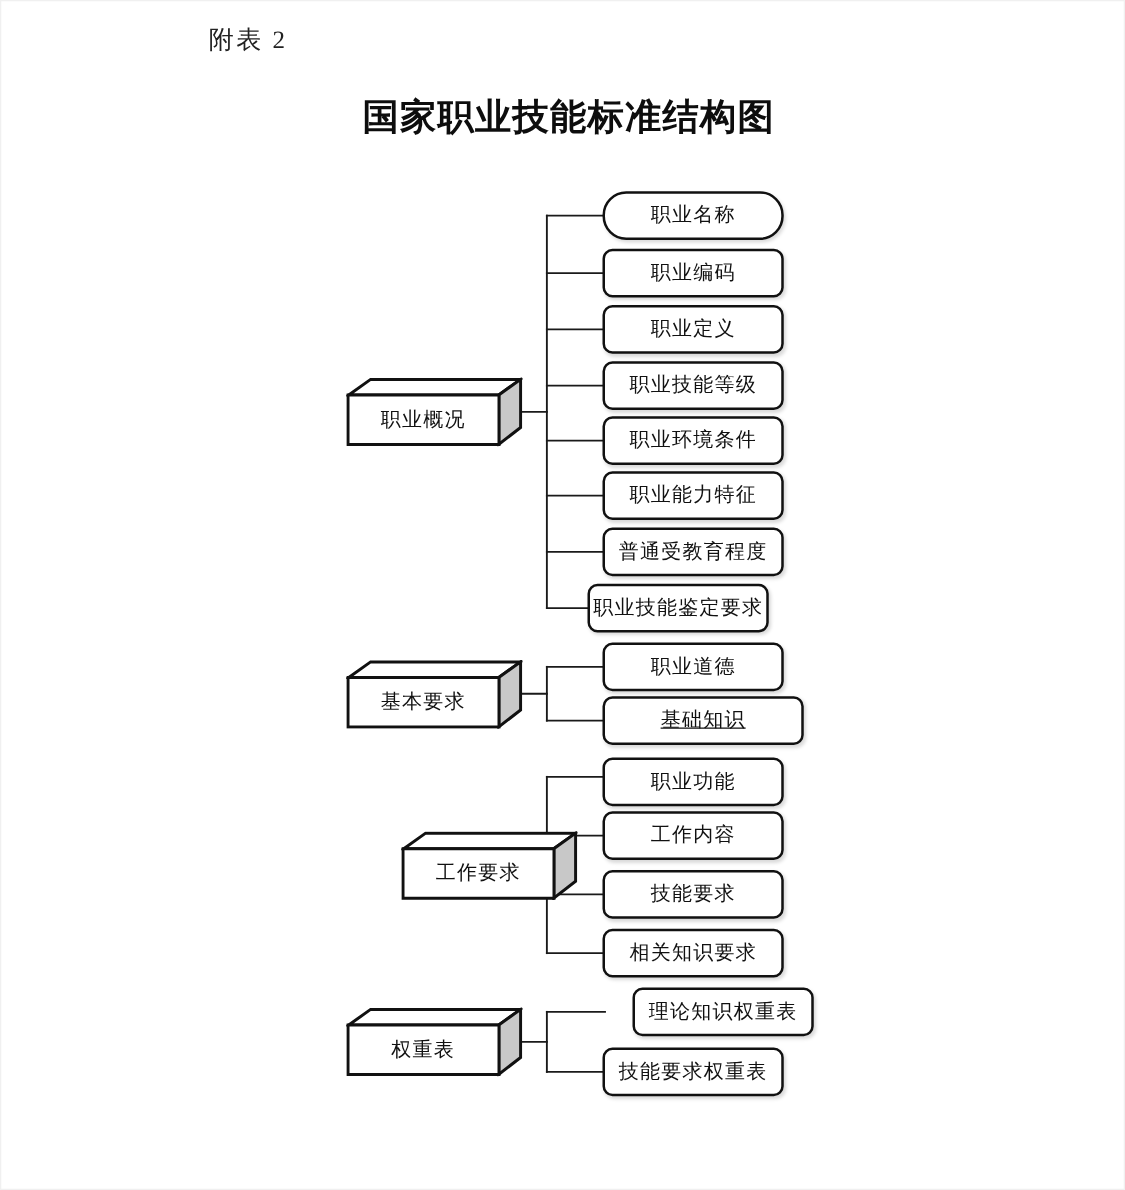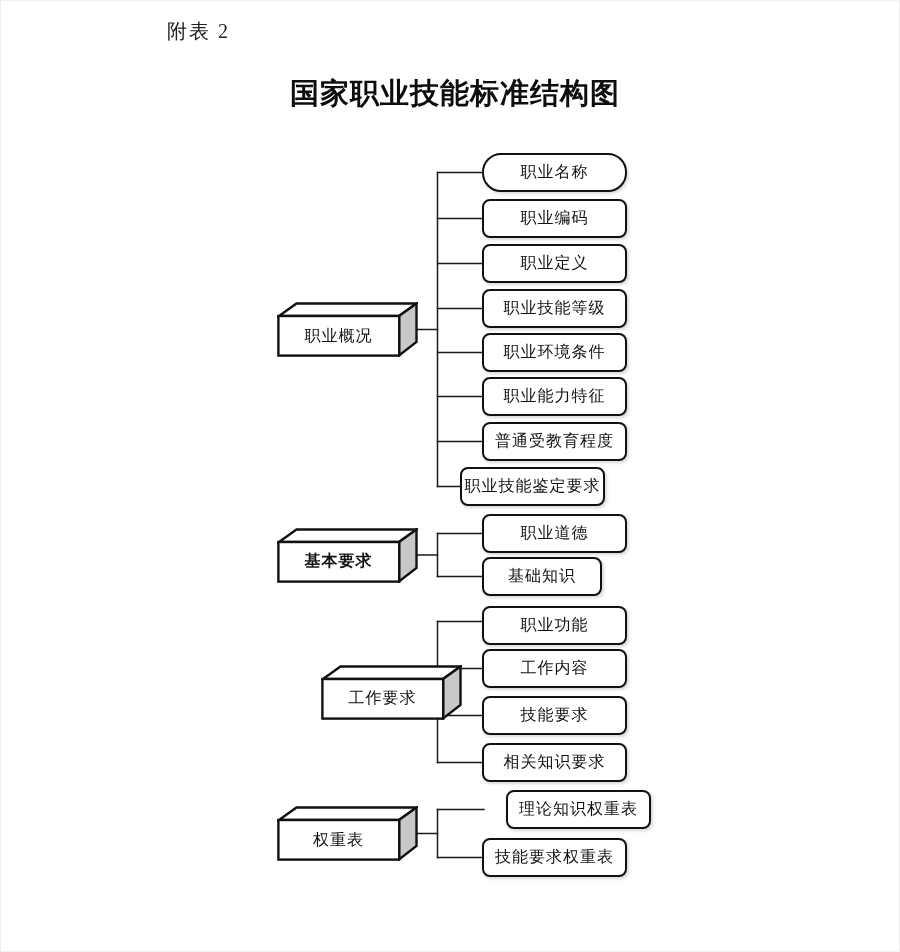--- a/index.html
+++ b/index.html
@@ -90,32 +90,32 @@
         <line x1="437.5" y1="809.5" x2="437.5" y2="857.5" stroke="#1a1a1a" stroke-width="1.5" stroke-linecap="square"></line>
         <line x1="413" y1="833.5" x2="437.5" y2="833.5" stroke="#1a1a1a" stroke-width="1.5" stroke-linecap="square"></line>
       </svg>
   <div class="leaf" style="left: 482px; top: 153px; width: 145px; height: 39px; border-radius: 19px;">职业名称</div>
       <div class="leaf" style="left: 482px; top: 199px; width: 145px; height: 39px;">职业编码</div>
       <div class="leaf" style="left: 482px; top: 244px; width: 145px; height: 39px;">职业定义</div>
       <div class="leaf" style="left: 482px; top: 289px; width: 145px; height: 39px;">职业技能等级</div>
       <div class="leaf" style="left: 482px; top: 333px; width: 145px; height: 39px;">职业环境条件</div>
       <div class="leaf" style="left: 482px; top: 377px; width: 145px; height: 39px;">职业能力特征</div>
       <div class="leaf" style="left: 482px; top: 422px; width: 145px; height: 39px;">普通受教育程度</div>
-      <div class="leaf" style="left: 460px; top: 467px; width: 145px; height: 39px;">职业技能鉴定要求</div>
+      <div class="leaf" style="left: 470px; top: 467px; width: 145px; height: 39px;">职业技能鉴定要求</div>
       <div class="parent" style="left: 277px; top: 302px; width: 141px; height: 55px; padding-left: 19px;">
         <svg width="141" height="55" viewBox="0 0 141 55">
           <polygon points="2,14 19.5,1.5 139.5,1.5 122,14" fill="#ffffff" stroke="#111111" stroke-width="2.4" stroke-linejoin="miter"></polygon>
           <polygon points="122,14 139.5,1.5 139.5,40 122,53.5" fill="#c8c8c8" stroke="#111111" stroke-width="2.4" stroke-linejoin="miter"></polygon>
           <rect x="1.4" y="14" width="120.8" height="39.6" fill="#ffffff" stroke="#111111" stroke-width="2.4"></rect>
         </svg>
         <span class="parent-label">职业概况</span>
       </div>
       <div class="leaf" style="left: 482px; top: 514px; width: 145px; height: 39px;">职业道德</div>
-      <div class="leaf" style="left: 482px; top: 557px; width: 120px; height: 39px;">基础知识</div>
-      <div class="parent" style="left: 277px; top: 527.5px; width: 141px; height: 43px; font-weight: bold;">
+      <div class="leaf" style="left: 482px; top: 557px; width: 161px; height: 39px; text-decoration: underline;">基础知识</div>
+      <div class="parent" style="left: 277px; top: 527.5px; width: 141px; height: 43px;">
         <svg width="141" height="55" viewBox="0 0 141 55">
           <polygon points="2,14 19.5,1.5 139.5,1.5 122,14" fill="#ffffff" stroke="#111111" stroke-width="2.4" stroke-linejoin="miter"></polygon>
           <polygon points="122,14 139.5,1.5 139.5,40 122,53.5" fill="#c8c8c8" stroke="#111111" stroke-width="2.4" stroke-linejoin="miter"></polygon>
           <rect x="1.4" y="14" width="120.8" height="39.6" fill="#ffffff" stroke="#111111" stroke-width="2.4"></rect>
         </svg>
         <span class="parent-label">基本要求</span>
       </div>
       <div class="leaf" style="left: 482px; top: 606px; width: 145px; height: 39px;">职业功能</div>
       <div class="leaf" style="left: 482px; top: 649px; width: 145px; height: 39px;">工作内容</div>
       <div class="leaf" style="left: 482px; top: 696px; width: 145px; height: 39px;">技能要求</div>

